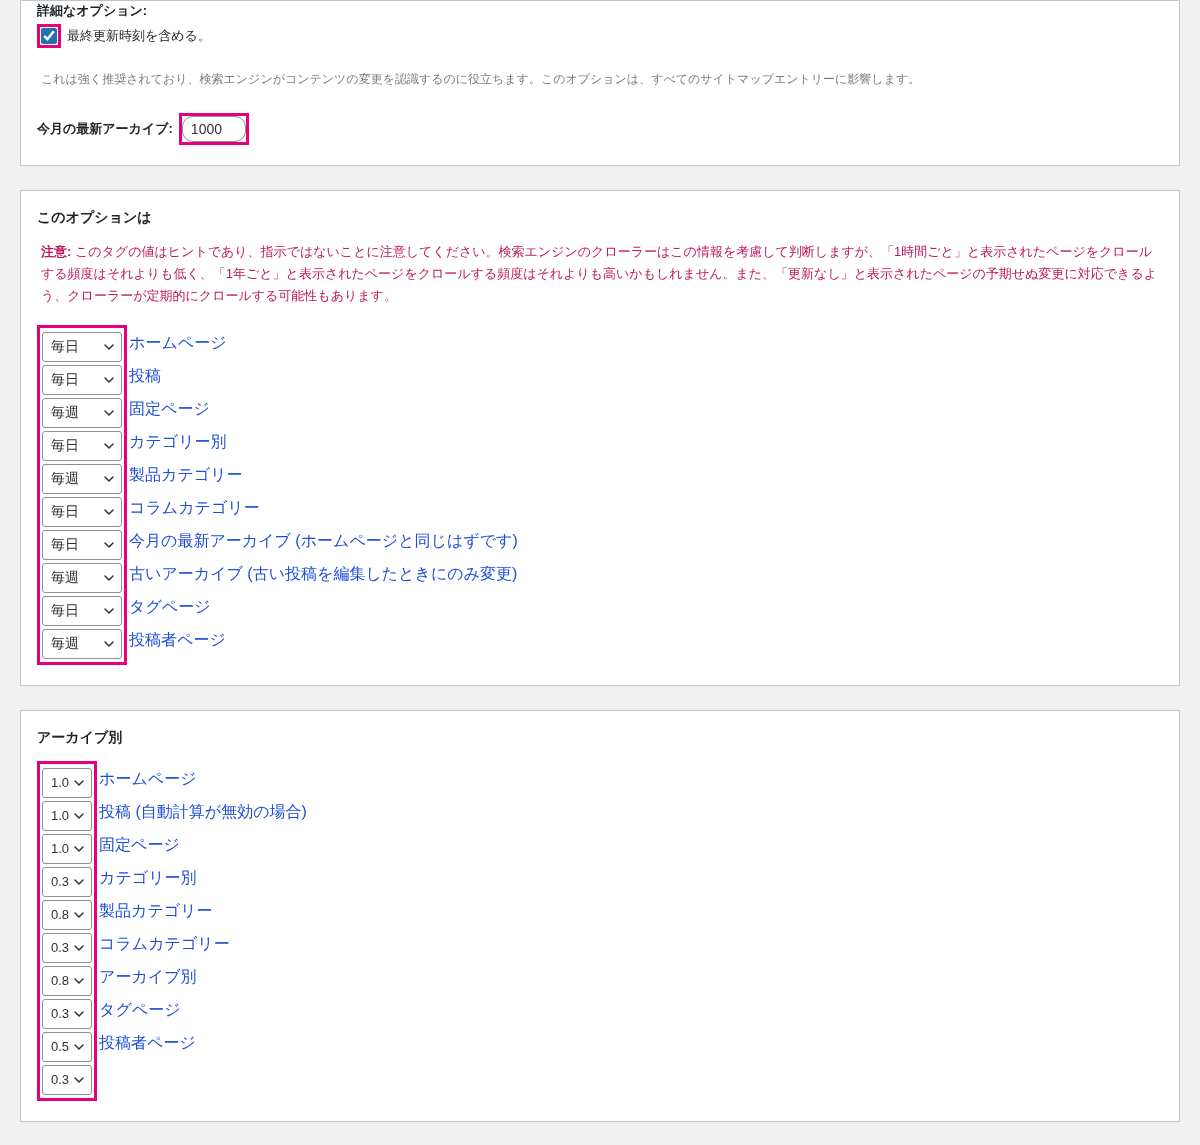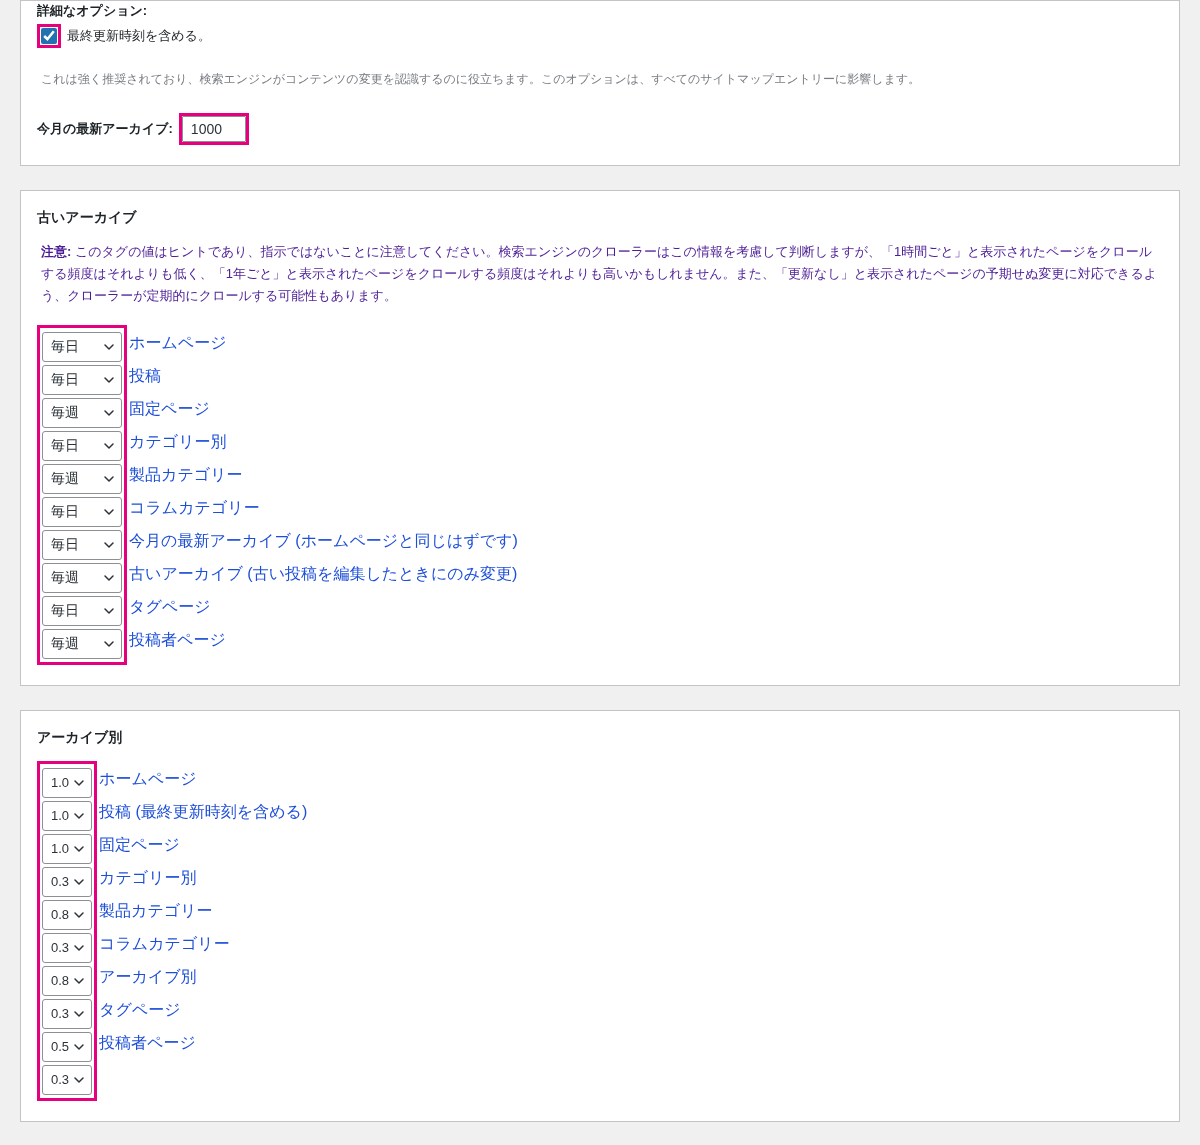--- a/index.html
+++ b/index.html
@@ -83,26 +83,26 @@
       border: 3px solid #e6007e;
       display: inline-block;
       padding: 0;
     }
     input[type="text"] {
       border: 1px solid #8c8f94;
       padding: 3px 8px;
       font-size: 14px;
       width: 64px;
       height: 26px;
-      border-radius: 1px;
+      border-radius: 11px;
       color: #2c3338;
     }
     .note-block {
       font-size: 13px;
-      color: #4c1d95;
+      color: #be185d;
       line-height: 1.7;
       margin-bottom: 18px;
       padding-left: 4px;
     }
     .note-label {
       font-weight: 700;
     }
     .freq-box {
       border: 3px solid #e6007e;
       display: inline-block;
@@ -193,21 +193,21 @@
 
   <div class="links-row">
     <span class="links-label">今月の最新アーカイブ:</span>
     <span class="input-wrap">
       <input type="text" value="1000" style="">
     </span>
   </div>
 </div>
 
 <div class="panel">
-  <div class="section-title">古いアーカイブ</div>
+  <div class="section-title">このオプションは</div>
 
   <div class="note-block">
     <span class="note-label">注意:</span><span> このタグの値はヒントであり、指示ではないことに注意してください。検索エンジンのクローラーはこの情報を考慮して判断しますが、「1時間ごと」と表示されたページをクロールする頻度はそれよりも低く、「1年ごと」と表示されたページをクロールする頻度はそれよりも高いかもしれません。また、「更新なし」と表示されたページの予期せぬ変更に対応できるよう、クローラーが定期的にクロールする可能性もあります。</span>
   </div>
 
   <div style="display:flex; align-items:flex-start; gap:0;">
     <div class="freq-box">
       <div class="freq-rows" id="freq-selects">
           <div class="row-line">
             <div class="select-lg">
@@ -452,21 +452,21 @@
               </span>
             </div>
           </div>
         </div>
     </div>
     <div class="prio-rows" id="prio-labels" style="margin-top:2px;">
         <div class="row-line">
           <span class="row-label">ホームページ</span>
         </div>
         <div class="row-line">
-          <span class="row-label">投稿 (最終更新時刻を含める)</span>
+          <span class="row-label">投稿 (自動計算が無効の場合)</span>
         </div>
         <div class="row-line">
           <span class="row-label">固定ページ</span>
         </div>
         <div class="row-line">
           <span class="row-label">カテゴリー別</span>
         </div>
         <div class="row-line">
           <span class="row-label">製品カテゴリー</span>
         </div>

